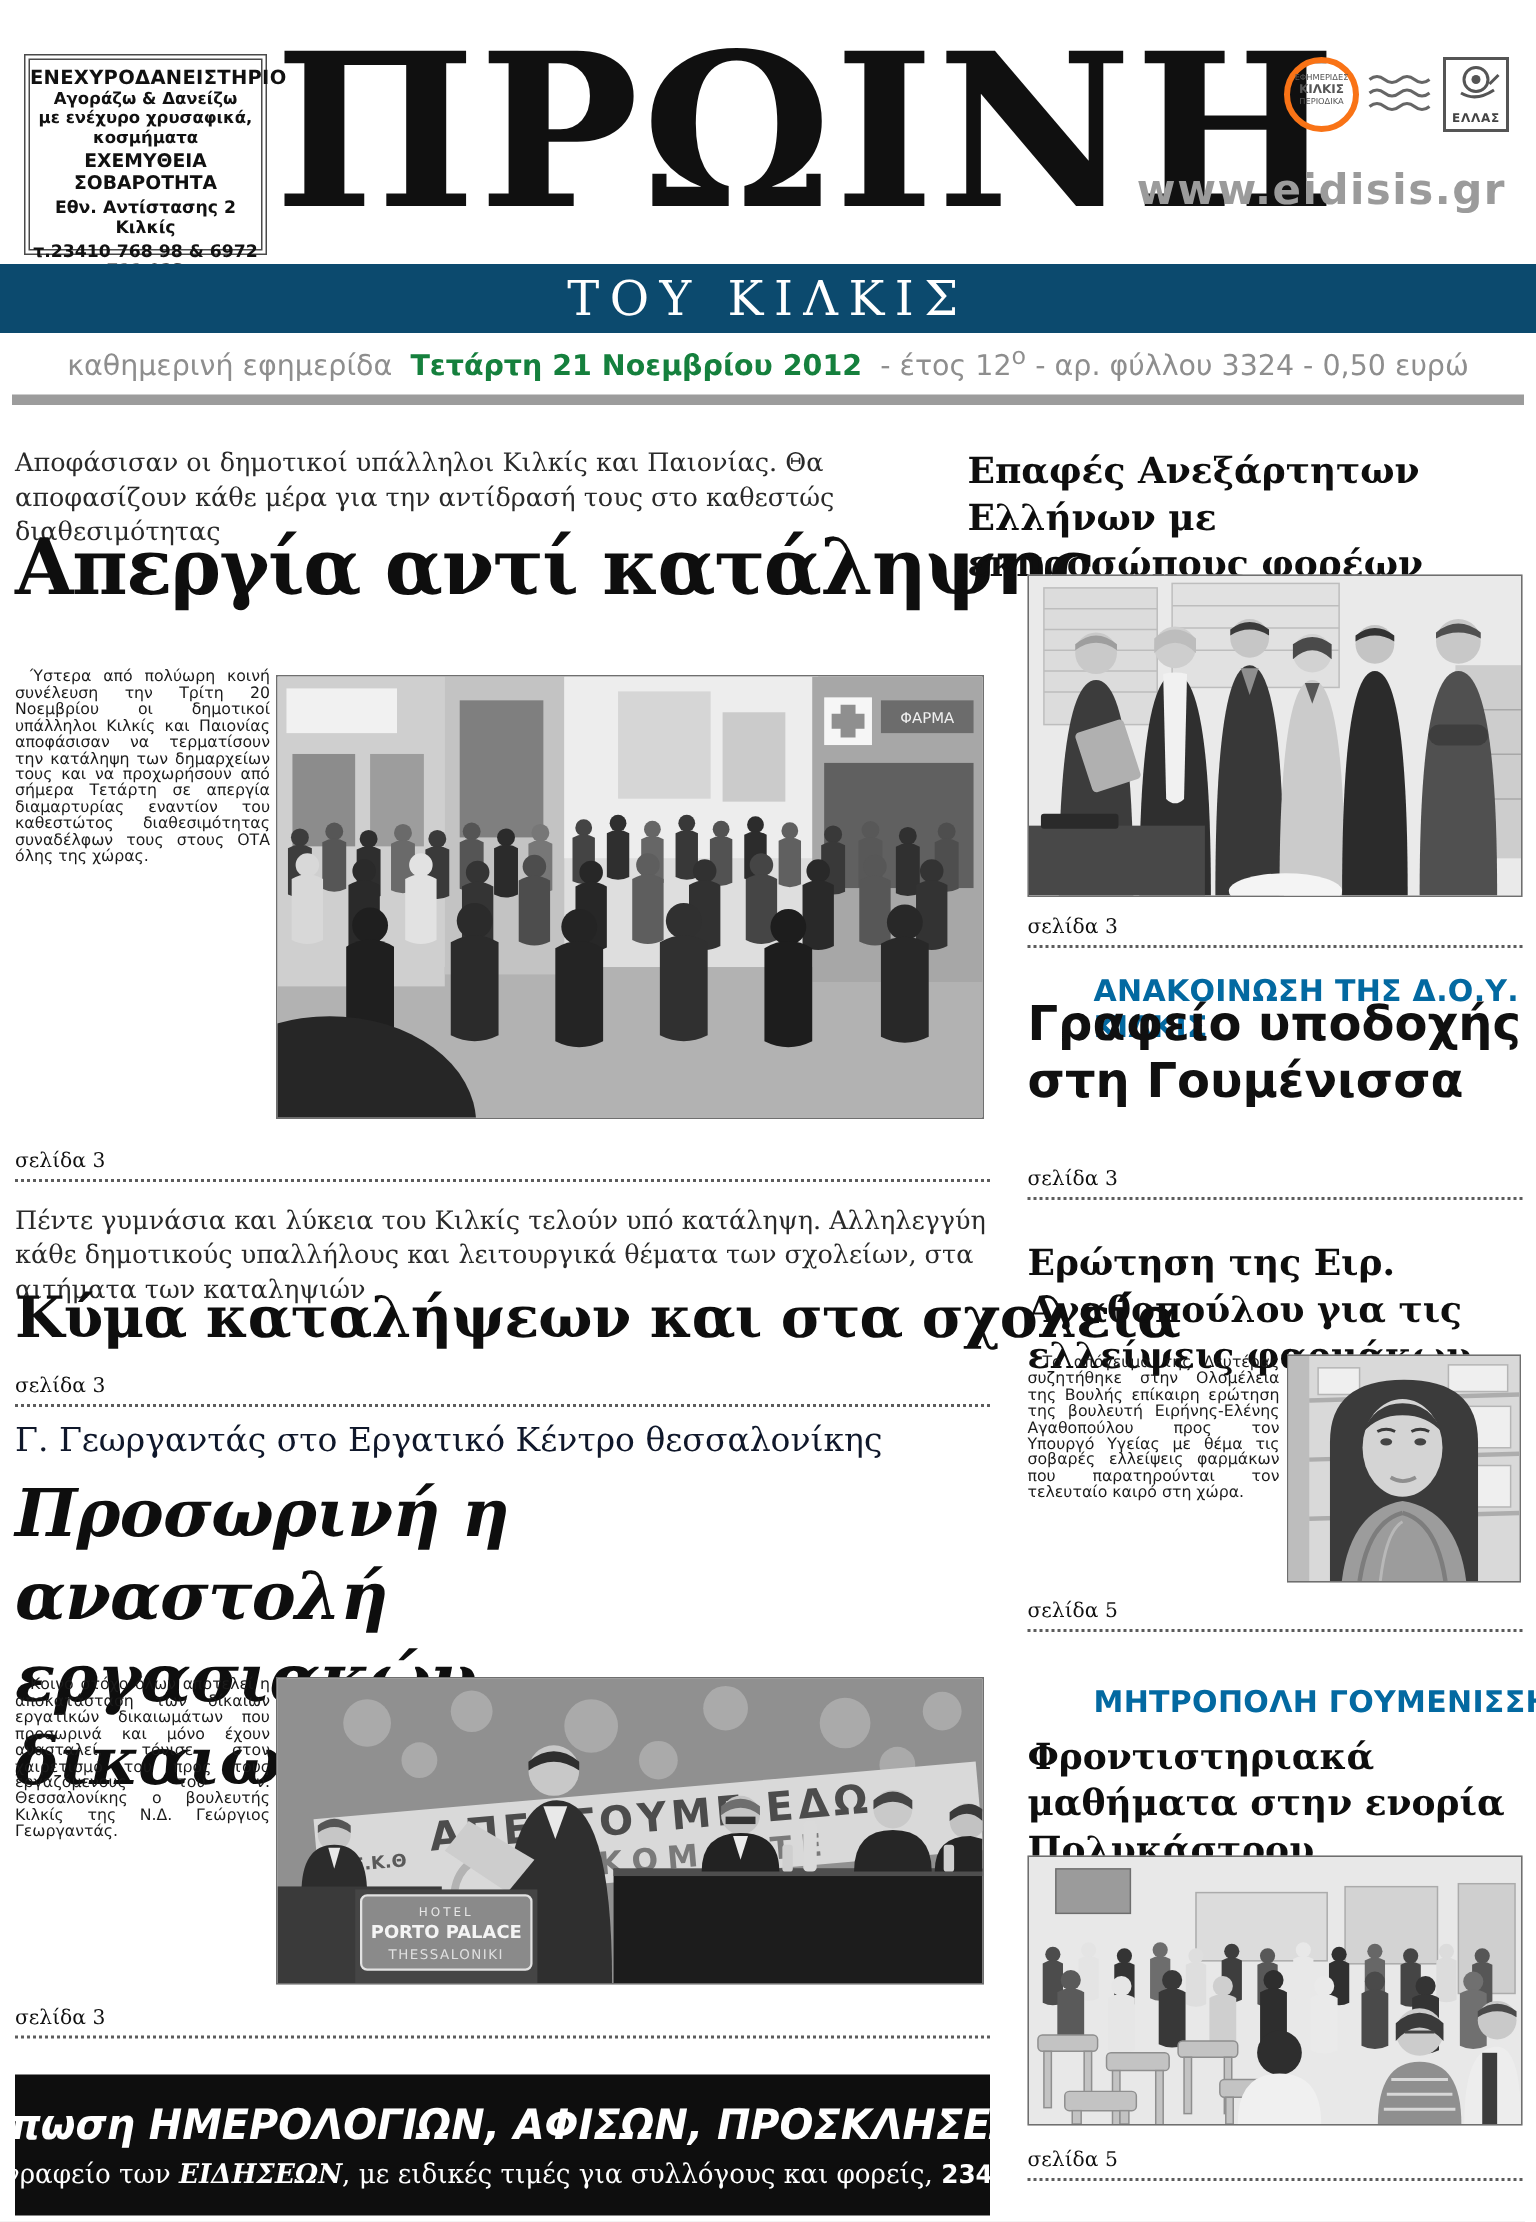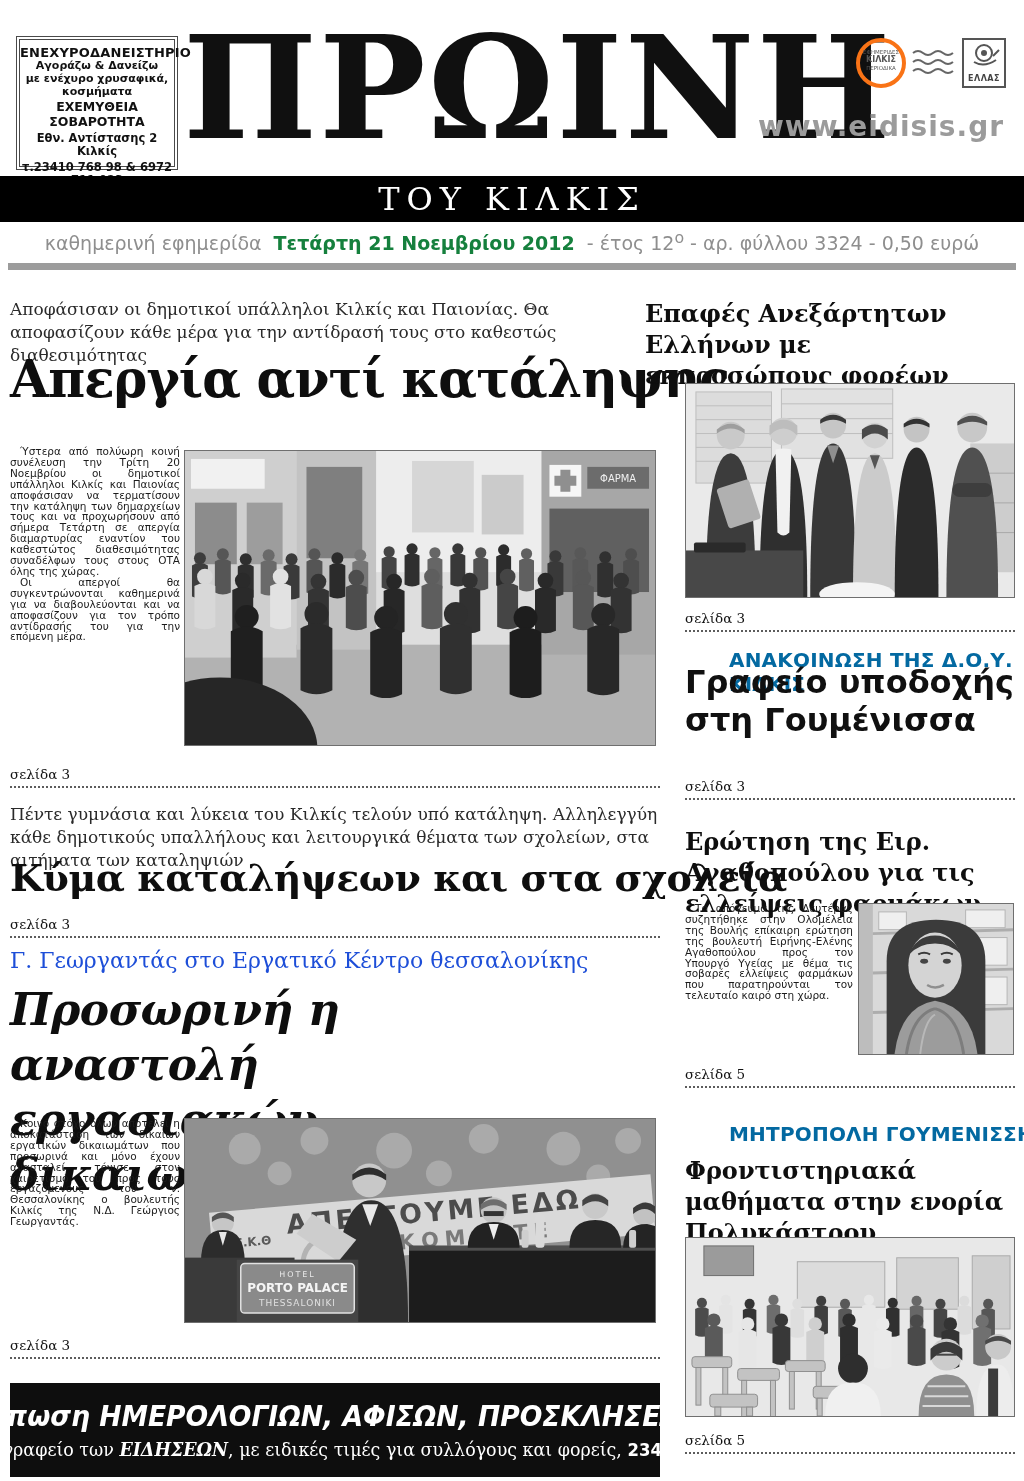--- a/index.html
+++ b/index.html
@@ -20,38 +20,38 @@
   .website{right:20px;top:110px;font-size:28px;font-weight:bold;color:#9b9b9b;letter-spacing:1px;}
   .stamps{right:18px;top:36px;width:150px;height:62px;}
   .stamp-round{position:absolute;left:0;top:2px;width:50px;height:50px;border:4px solid #f97316;
                border-radius:50%;text-align:center;color:#555;box-sizing:border-box;padding-top:7px;}
   .stamp-round .t1{font-size:5.5px;line-height:1.1;}
   .stamp-round .t2{font-size:8px;font-weight:bold;line-height:1.3;}
   .waves{position:absolute;left:56px;top:12px;}
   .stamp-rect{position:absolute;right:0;top:2px;width:44px;height:50px;border:2px solid #555;
               box-sizing:border-box;text-align:center;color:#444;}
   .stamp-rect .t3{font-size:8px;font-weight:bold;letter-spacing:.5px;}
-  .blackbar{left:0;top:176px;width:1024px;height:46px;background:#000000;color:#fff;
+  .blackbar{left:0;top:176px;width:1024px;height:46px;background:#0c4a6e;color:#fff;
             font-family:"DejaVu Serif",serif;font-size:32px;letter-spacing:7px;text-align:center;
             line-height:47px;}
   .dateline{left:0;top:228px;width:1024px;text-align:center;font-size:19px;white-space:nowrap;}
   .dl-gray{color:#8e8e8e;}
   .dl-date{color:#15803d;font-weight:bold;margin:0 6px;}
   .grayrule{left:8px;top:263px;width:1008px;height:7px;background:#9c9c9c;}
 
   
   .kicker{font-family:"DejaVu Serif",serif;font-size:17px;line-height:1.35;color:#2a2a2a;}
   .h-serif{font-family:"DejaVu Serif",serif;font-weight:bold;color:#0e0e0e;margin:0;}
   .h-main{font-size:52px;line-height:1.05;letter-spacing:-1px;transform:scaleX(.97);transform-origin:left;white-space:nowrap;}
   .h-mid{font-size:38px;line-height:1.05;letter-spacing:-.5px;white-space:nowrap;}
   .h-italic{font-size:44px;font-style:italic;line-height:1.25;letter-spacing:-.5px;}
   .h-right{font-size:24px;line-height:1.3;}
   .kicker-sans{font-size:20px;font-weight:bold;color:#0369a1;letter-spacing:.2px;margin-left:44px;}
   .h-sans{font-size:32px;font-weight:bold;line-height:1.2;color:#101010;margin:0;}
-  .kicker-small{font-family:"DejaVu Serif",serif;font-size:22px;color:#1d4ed8;}
+  .kicker-small{font-family:"DejaVu Serif",serif;font-size:22px;color:#0f172a;}
   .bodycol{font-size:10.5px;line-height:10.9px;text-align:justify;color:#1b1b1b;}
   .bodycol p{margin:0;text-indent:10px;}
   .pageref{font-family:"DejaVu Serif",serif;font-size:13.5px;color:#111;
            border-bottom:2px dotted #5c5c5c;padding-bottom:4px;}
   .photo{border:1px solid #6f6f6f;background:#d8d8d8;box-sizing:border-box;}
   .photo svg{display:block;width:100%;height:100%;}
 
   
   .banner{left:10px;top:1383px;width:650px;height:94px;background:#0e0e0e;color:#fff;
           display:flex;flex-direction:column;align-items:center;justify-content:center;gap:6px;}
@@ -110,21 +110,20 @@
   </div>
 
   <div class="abs grayrule"></div>
 
   <div class="abs kicker" style="left:10px;top:298px;width:650px">Αποφάσισαν οι δημοτικοί υπάλληλοι Κιλκίς και Παιονίας. Θα αποφασίζουν κάθε μέρα για την αντίδρασή τους στο καθεστώς διαθεσιμότητας</div>
 
   <h1 class="abs h-serif h-main" style="left:10px;top:352px;width:650px">Απεργία αντί κατάληψης</h1>
 
   <div class="abs bodycol" style="left:10px;top:446px;width:170px">
     <p>Ύστερα από πολύωρη κοινή συνέλευση την Τρίτη 20 Νοεμβρίου οι δημοτικοί υπάλληλοι Κιλκίς και Παιονίας αποφάσισαν να τερματίσουν την κατάληψη των δημαρχείων τους και να προχωρήσουν από σήμερα Τετάρτη σε απεργία διαμαρτυρίας εναντίον του καθεστώτος διαθεσιμότητας συναδέλφων τους στους ΟΤΑ όλης της χώρας.</p>
-    <p>Οι απεργοί θα συγκεντρώνονται καθημερινά για να διαβουλεύονται και να αποφασίζουν για τον τρόπο αντίδρασής του για την επόμενη μέρα.</p>
   </div>
 
   <figure class="abs photo" style="left:184px;top:450px;width:472px;height:296px;margin:0">
     <svg viewBox="0 0 472 296" preserveAspectRatio="none">
       <defs>
           <g id="pm">
             <circle cx="0" cy="-30" r="7.5"></circle>
             <path d="M-10 -21 Q0 -27 10 -21 L10 18 Q0 23 -10 18 Z"></path>
           </g>
         </defs>

